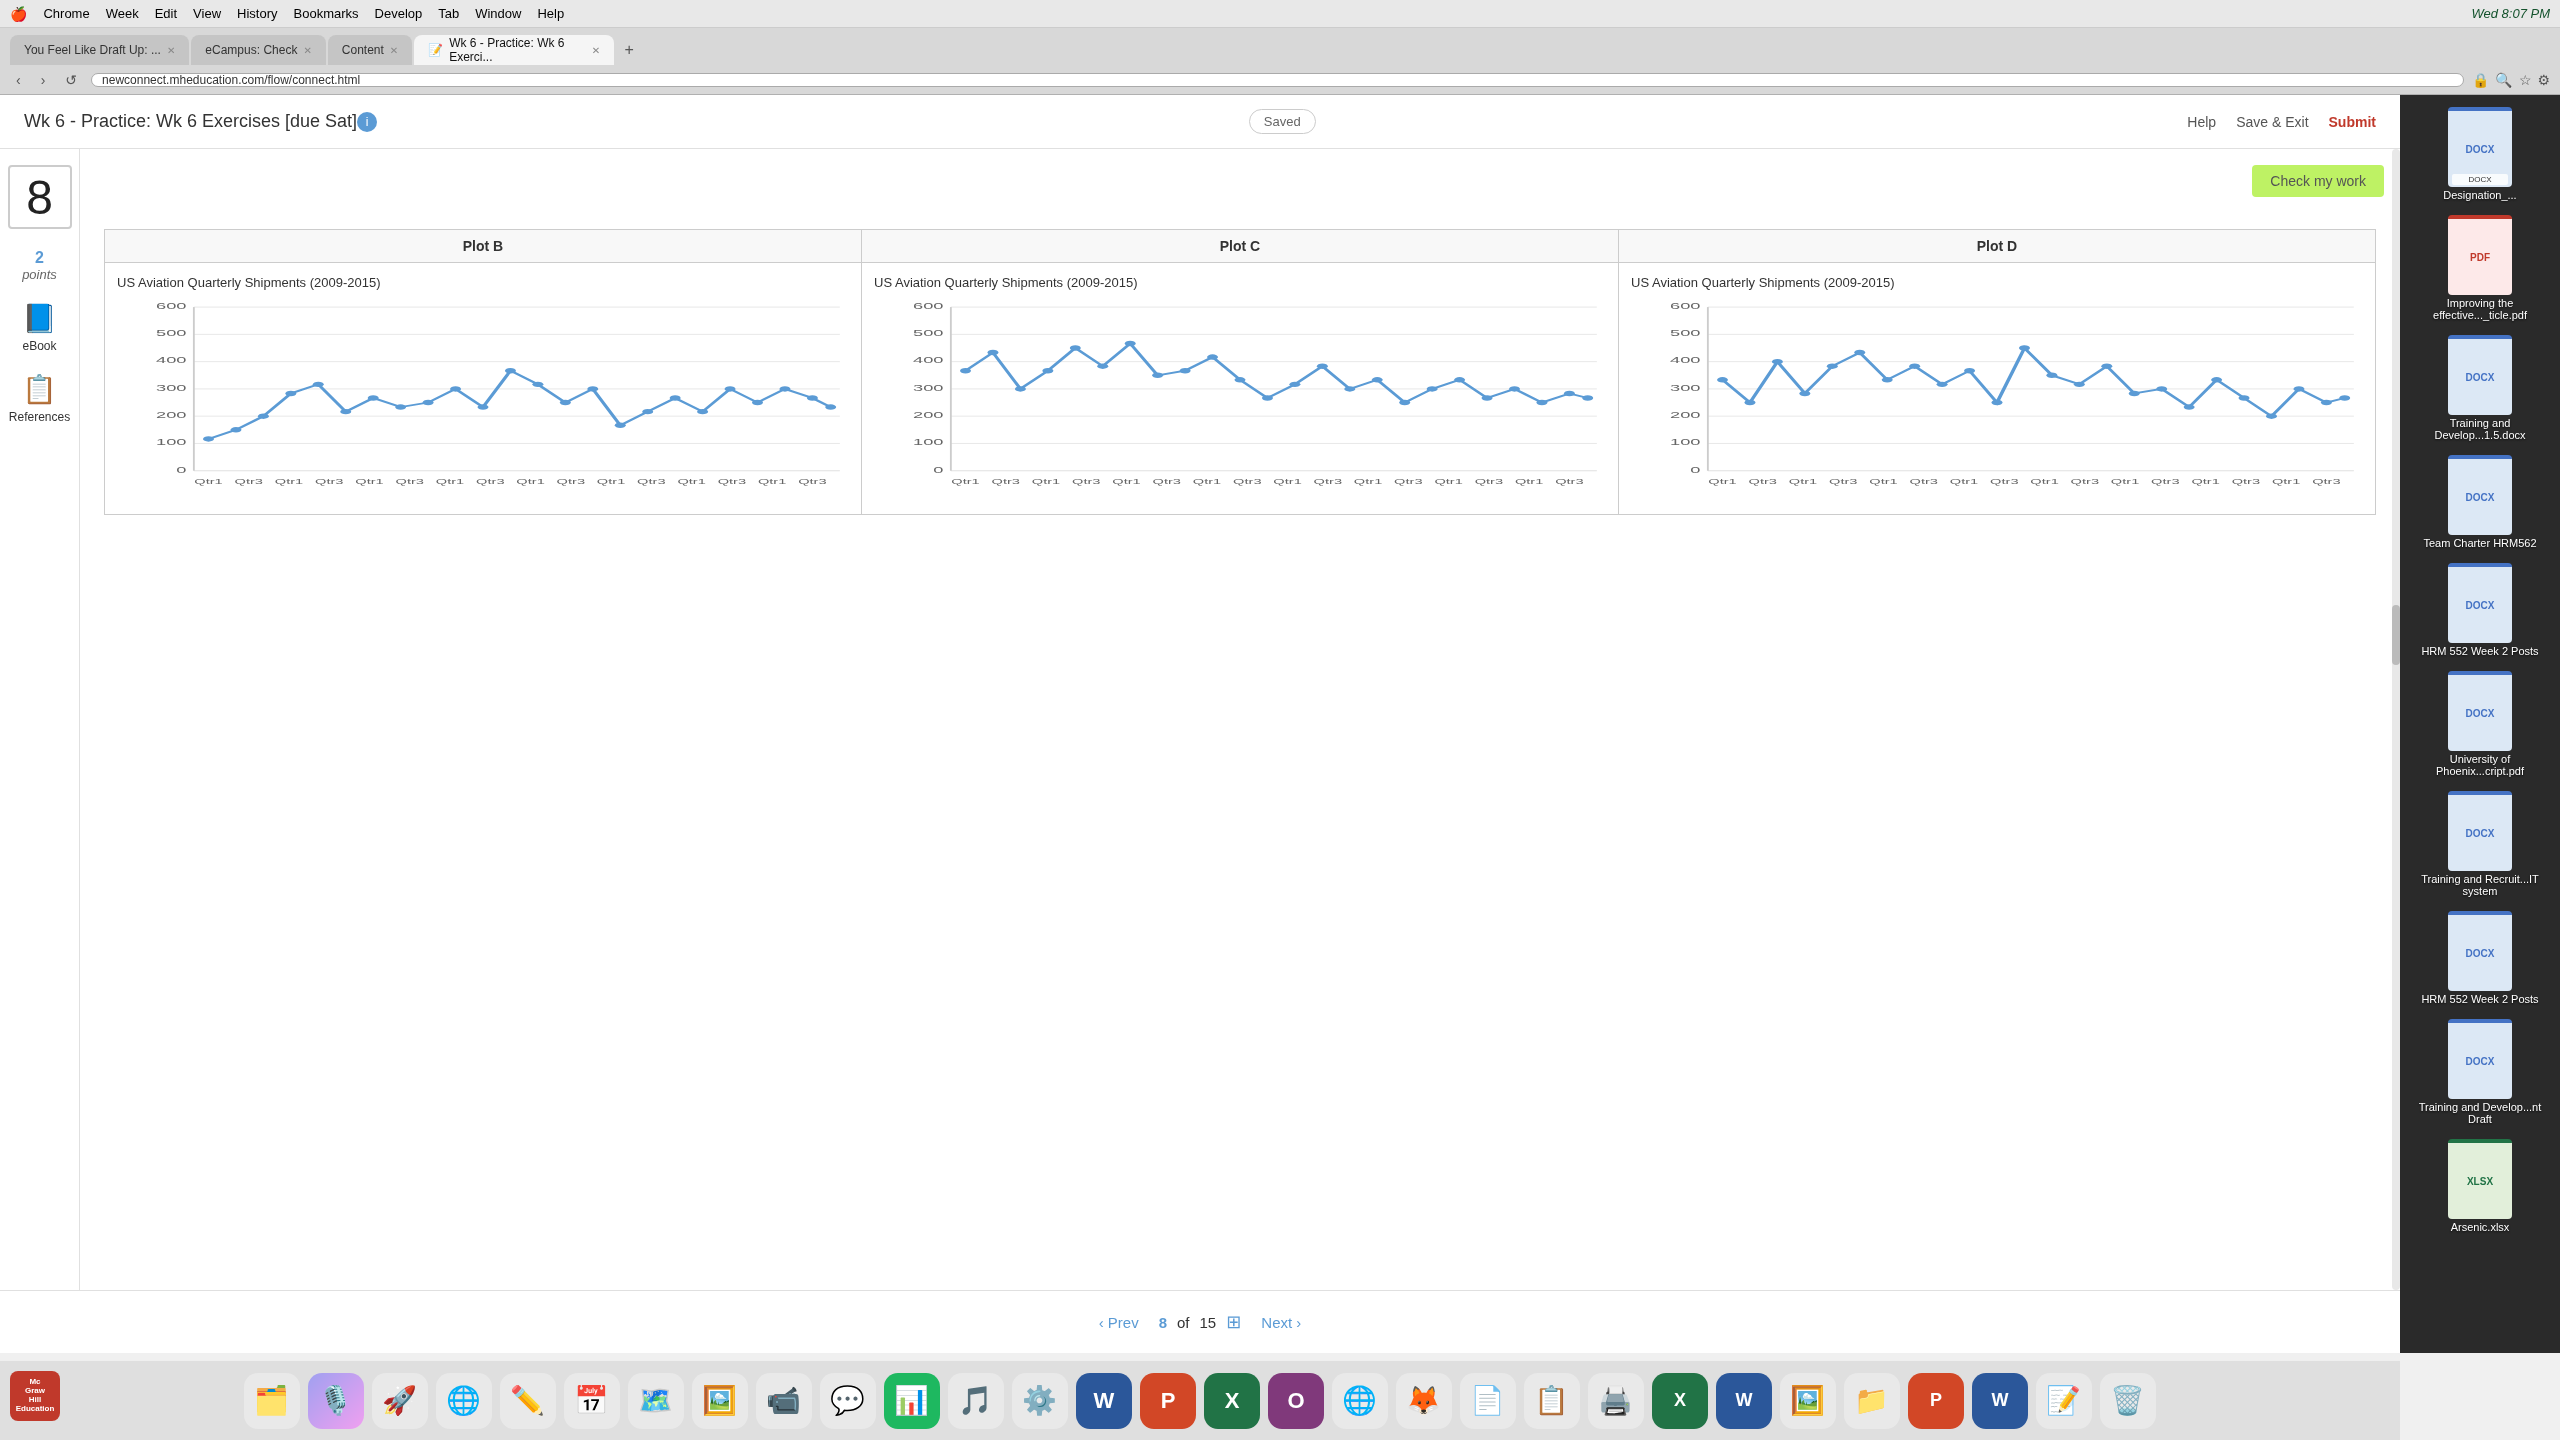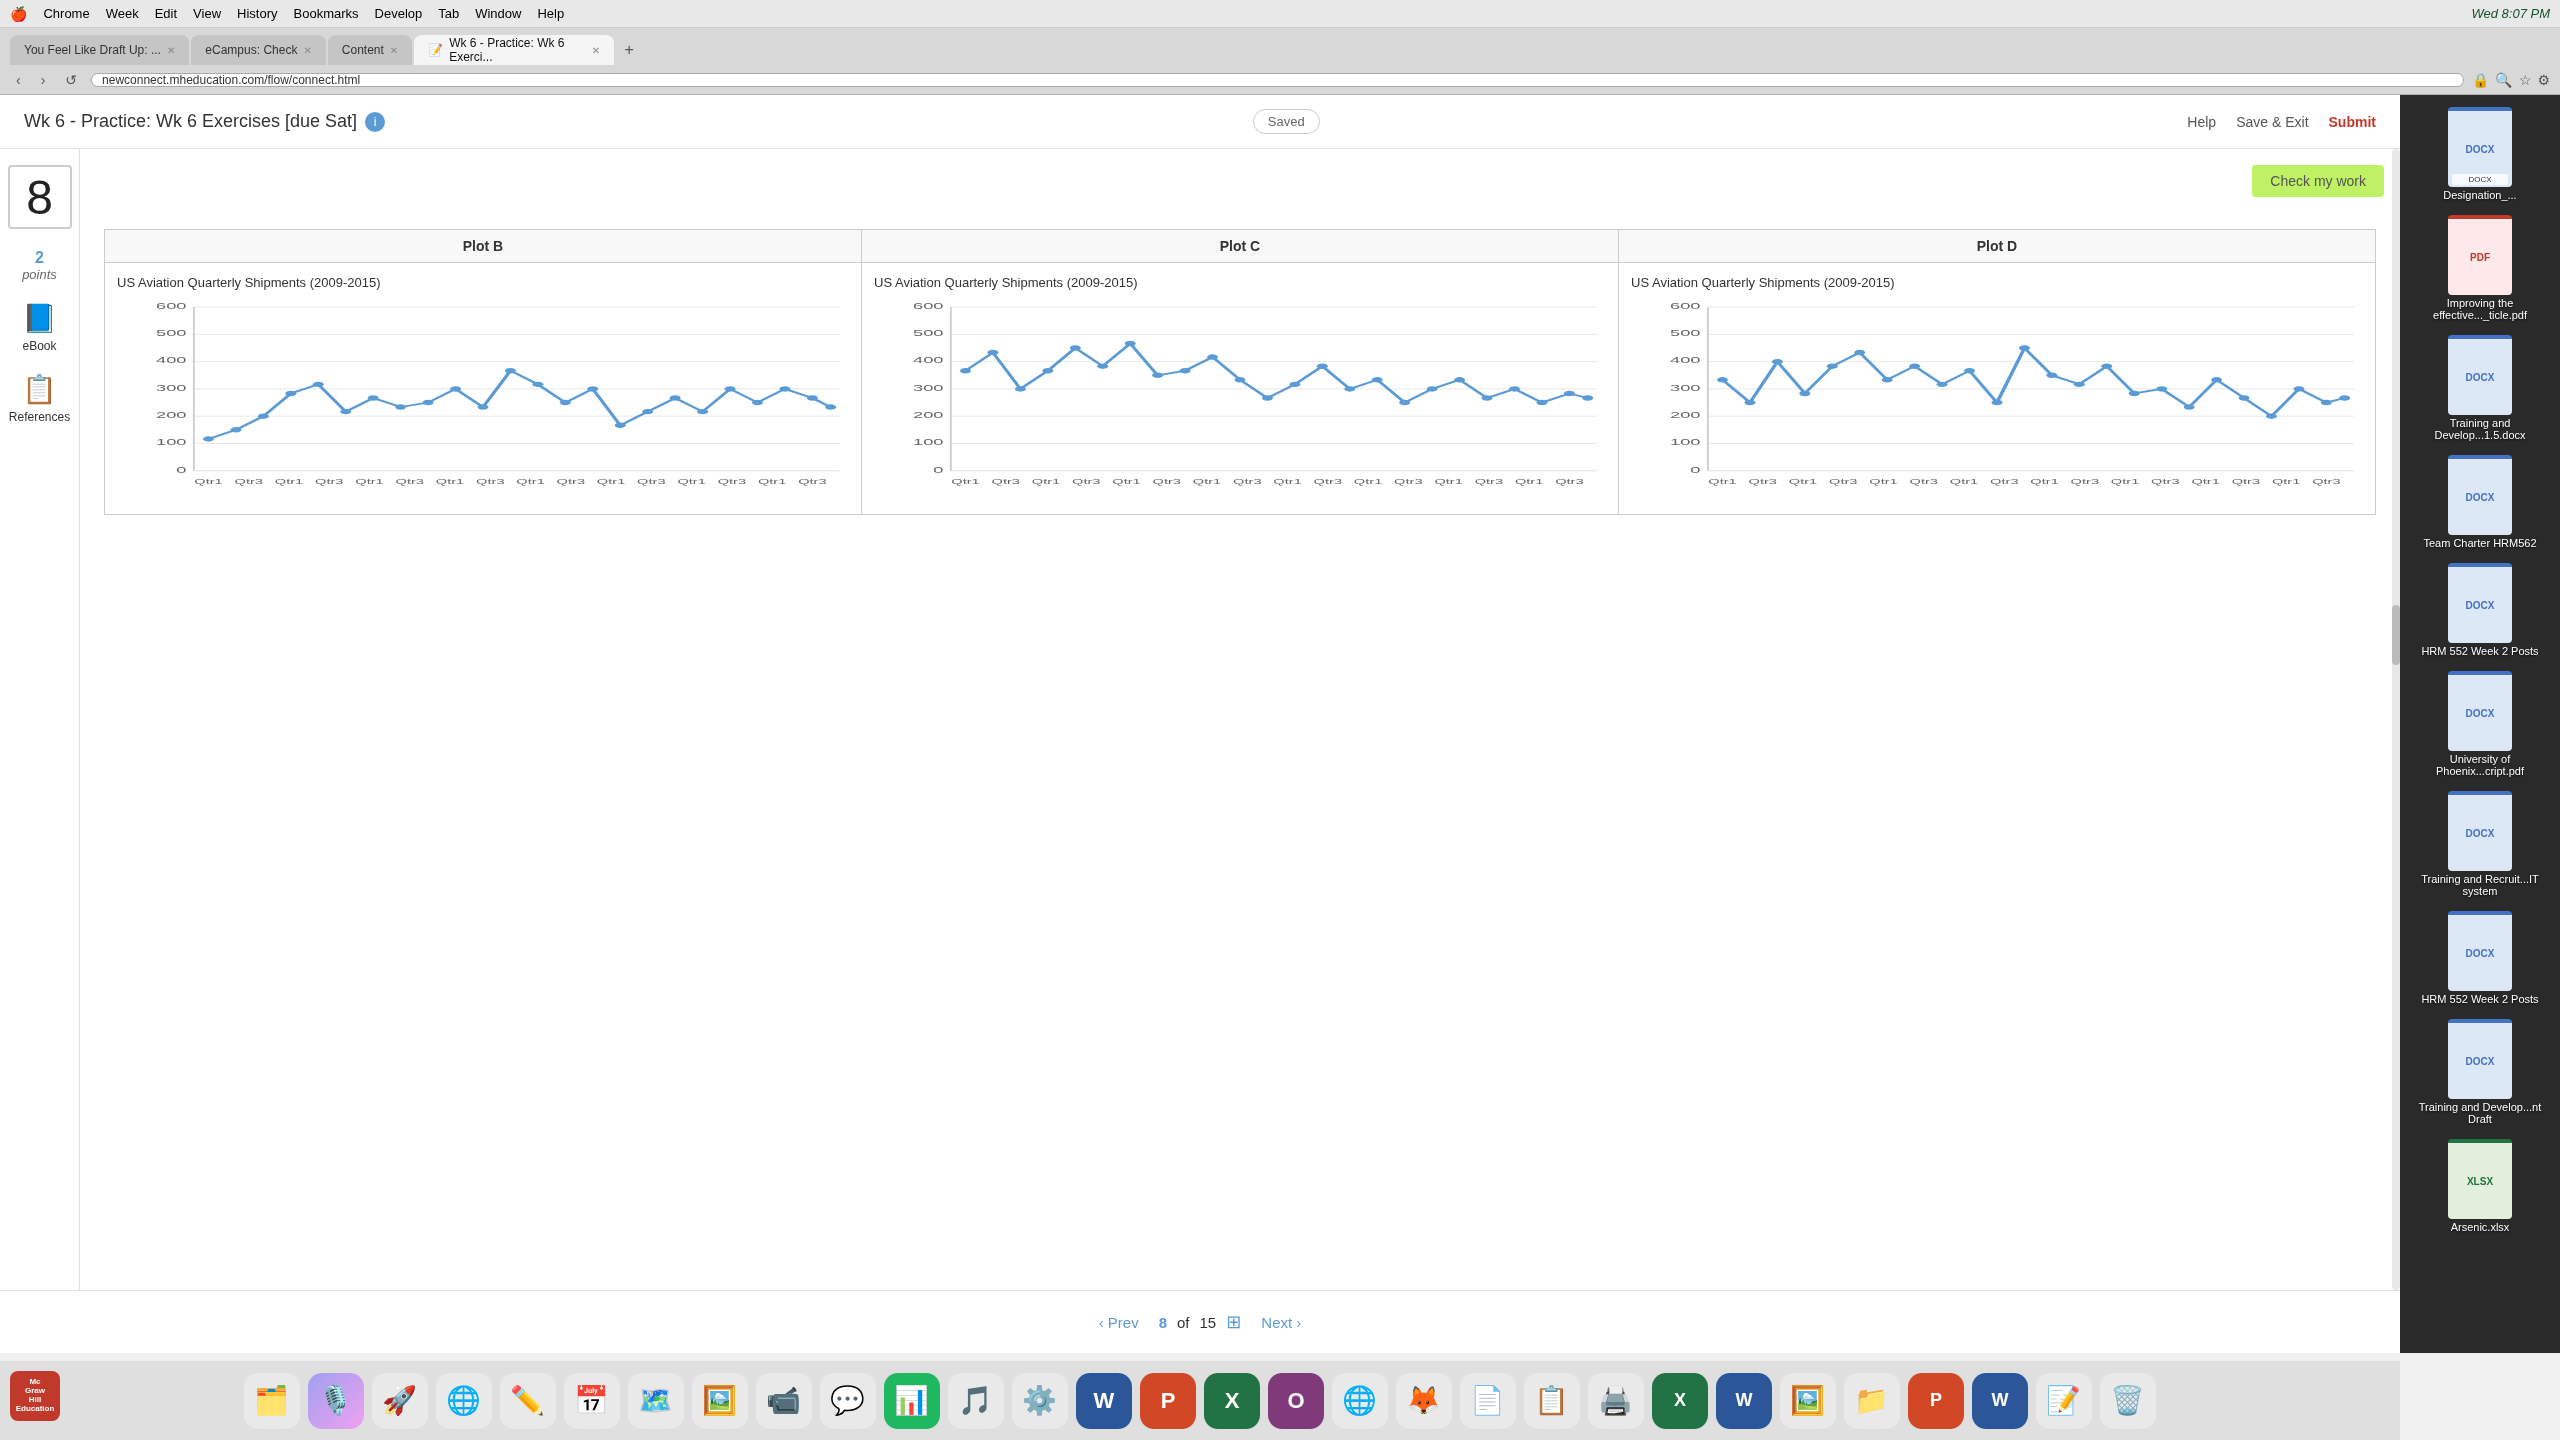--- a/index.html
+++ b/index.html
@@ -85,21 +85,21 @@
 
     
     .app-header {
       display: flex;
       align-items: center;
       justify-content: space-between;
       padding: 14px 24px;
       border-bottom: 1px solid #e0e0e0;
       background: #fff;
     }
-    .app-title-area { display: flex; align-items: center; gap: 8px; }
+    .app-title-area { display: flex; align-items: center; }
     .app-title { font-size: 18px; font-weight: 500; color: #333; }
     .info-icon { width: 20px; height: 20px; border-radius: 50%; background: #5b9bd5; color: white; font-size: 12px; display: flex; align-items: center; justify-content: center; cursor: pointer; }
     .saved-badge { padding: 4px 14px; border: 1px solid #ccc; border-radius: 14px; font-size: 13px; color: #666; }
     .header-actions { display: flex; align-items: center; gap: 20px; }
     .header-link { font-size: 14px; color: #555; cursor: pointer; }
     .save-exit-btn { font-size: 14px; color: #555; cursor: pointer; }
     .submit-btn { font-size: 14px; color: #c0392b; font-weight: 600; cursor: pointer; }
 
     
     .content-area {

